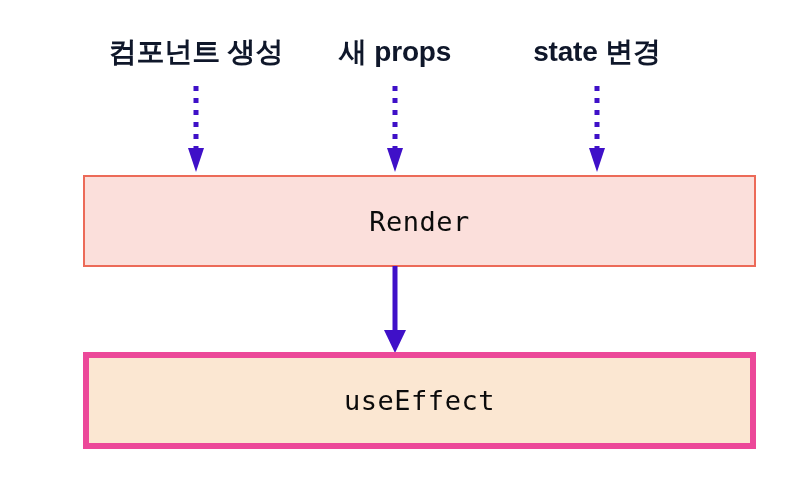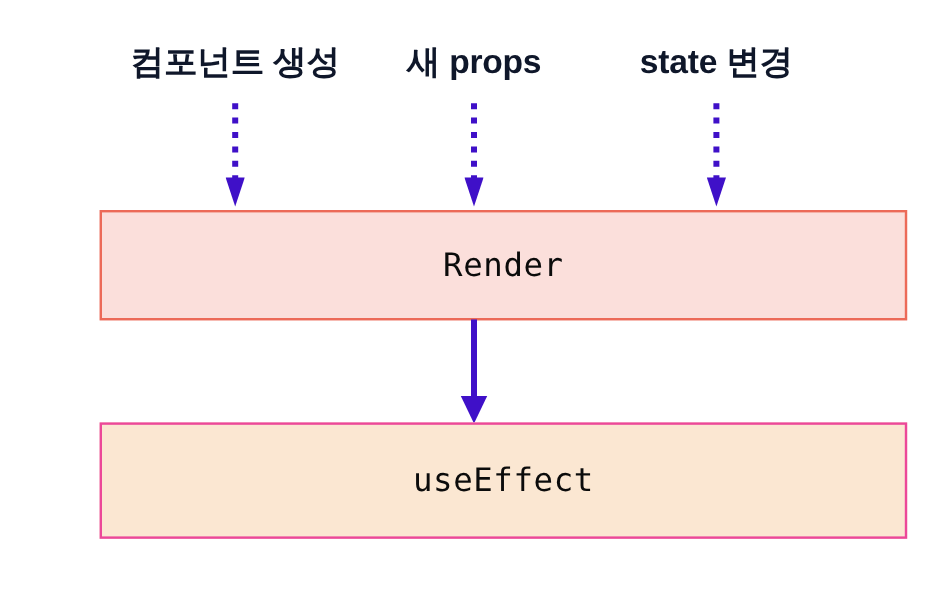--- a/index.html
+++ b/index.html
@@ -72,21 +72,21 @@
   #render-box {
     top: 175px;
     height: 92px;
     background: #fbdfdb;
     border: 2px solid #ec6a58;
   }
   #useeffect-box {
     top: 352px;
     height: 97px;
     background: #fbe7d2;
-    border: 2px solid #ec4899;
+    border: 6px solid #ec4899;
   }
 
   
   #flow-arrow {
     position: absolute;
     left: 395px;
     top: 266px;
     width: 30px;
     height: 88px;
     transform: translateX(-50%);

